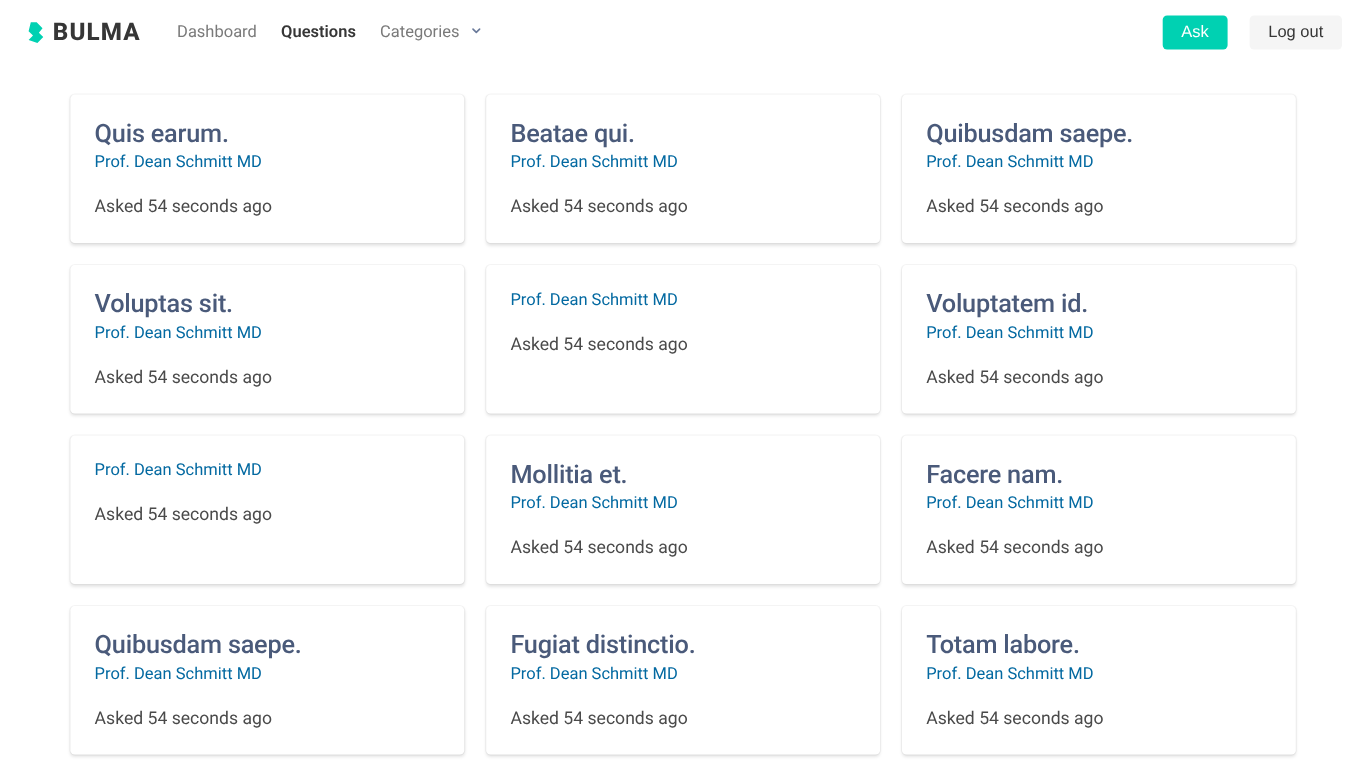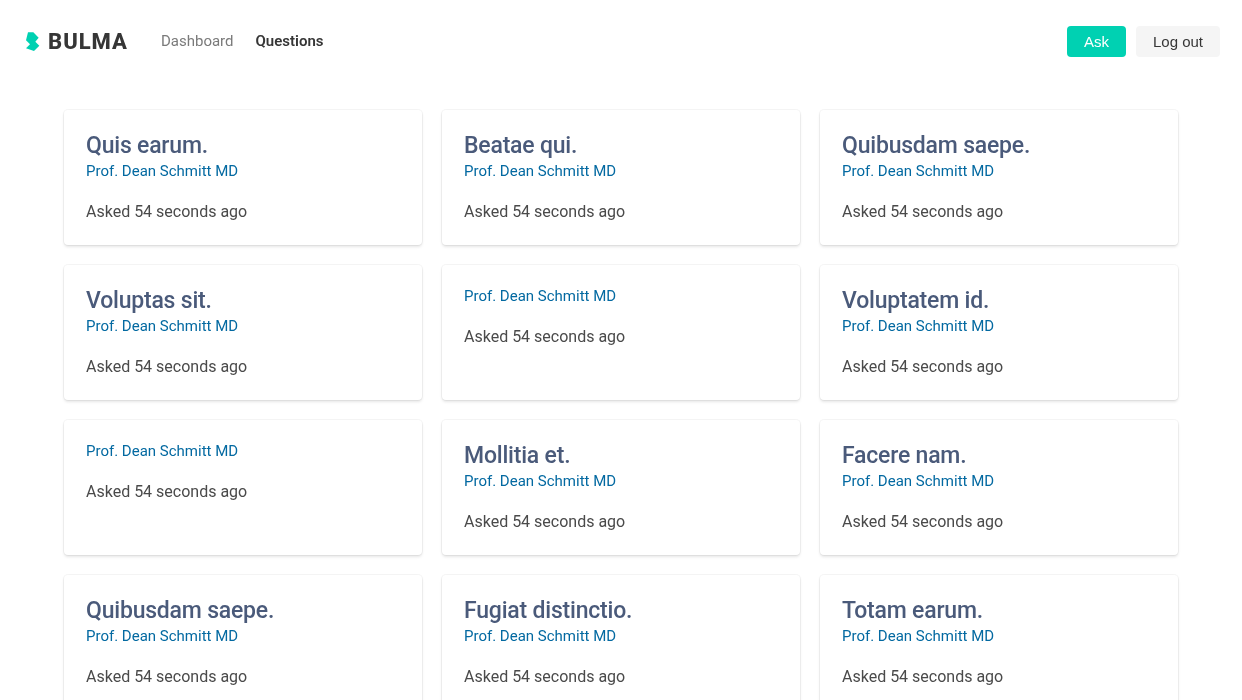--- a/index.html
+++ b/index.html
@@ -6,36 +6,36 @@
 body {
   font-family: -apple-system, BlinkMacSystemFont, "Segoe UI", Roboto, Helvetica, Arial, sans-serif;
   background: #fff;
   color: #4a4a4a;
   width: 1242px;
 }
 .navbar {
   display: flex;
   align-items: center;
   justify-content: space-between;
-  padding: 24px 22px;
+  padding: 12px 22px;
   min-height: 52px;
 }
 .navbar-left { display: flex; align-items: center; }
 .brand { display: flex; align-items: center; margin-right: 22px; cursor: pointer; }
 .brand-logo { width: 20px; height: 22px; margin-right: 6px; }
 .brand-text { font-size: 22px; font-weight: 800; letter-spacing: 1px; color: #363636; }
 .nav-link {
   padding: 8px 11px;
   font-size: 15px;
   color: #7a7a7a;
   cursor: pointer;
 }
 .nav-link.active { color: #363636; font-weight: 600; }
 .nav-link .chev { margin-left: 6px; font-size: 12px; color: #6a7a9a; }
-.navbar-right { display: flex; align-items: center; gap: 10px; justify-content: center; }
+.navbar-right { display: flex; align-items: center; gap: 20px; justify-content: center; }
 .btn {
   padding: 7px 17px;
   border-radius: 4px;
   font-size: 15px;
   font-weight: 500;
   cursor: pointer;
   border: none;
 }
 .btn-primary { background: #00d1b2; color: #fff; }
 .btn-light { background: #f5f5f5; color: #363636; }
@@ -79,20 +79,28 @@
         <path fill="#00d1b2" d="M 144 32 L 96 224 L 192 320 L 96 416 L 288 480 L 416 352 L 320 256 L 400 160 L 272 32 Z"></path>
       </svg>
 
       <span class="brand-text">BULMA</span>
     </div>
     <div class="nav-link">
       <span>Dashboard</span>
     </div>
     <div class="nav-link active">
       <span>Questions</span>
+    </div>
+    <div class="nav-link">
+      <span>Categories</span>
+      <span class="chev">
+        <svg width="12" height="12" viewBox="0 0 24 24" fill="none" stroke="#6a7a9a" stroke-width="3" stroke-linecap="round" stroke-linejoin="round">
+            <polyline points="6 9 12 15 18 9"></polyline>
+          </svg>
+      </span>
     </div>
   </div>
   <div class="navbar-right">
     <button class="btn btn-primary">Ask</button>
     <button class="btn btn-light">Log out</button>
   </div>
 </nav>
 
 <div class="container">
   <div class="grid" id="grid">
@@ -143,18 +151,18 @@
         <div class="card-title">Quibusdam saepe.</div>
         <div class="card-author">Prof. Dean Schmitt MD</div>
         <div class="card-time">Asked 54 seconds ago</div>
       </div>
       <div class="card">
         <div class="card-title">Fugiat distinctio.</div>
         <div class="card-author">Prof. Dean Schmitt MD</div>
         <div class="card-time">Asked 54 seconds ago</div>
       </div>
       <div class="card">
-        <div class="card-title">Totam earum.</div>
+        <div class="card-title">Totam labore.</div>
         <div class="card-author">Prof. Dean Schmitt MD</div>
         <div class="card-time">Asked 54 seconds ago</div>
       </div>
     </div>
 </div>
 
 </body></html>

